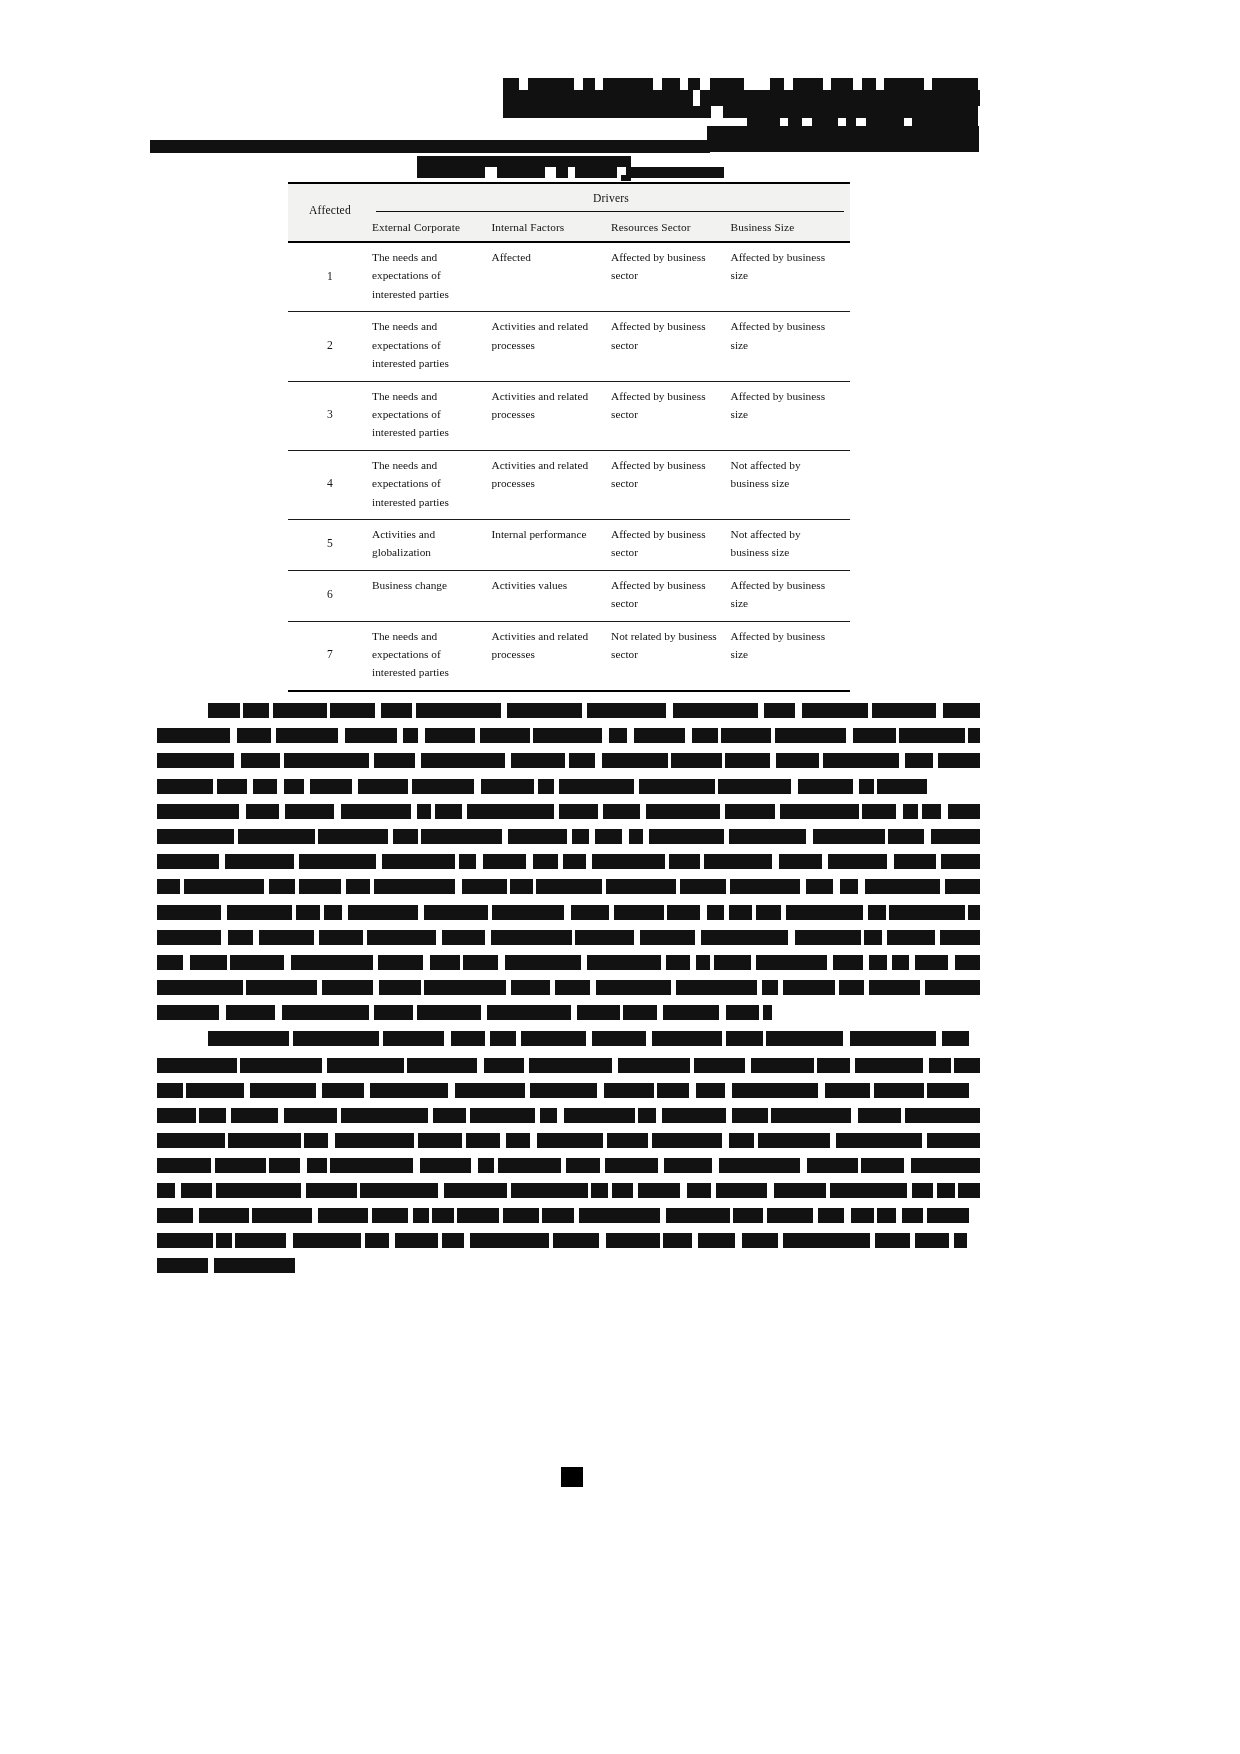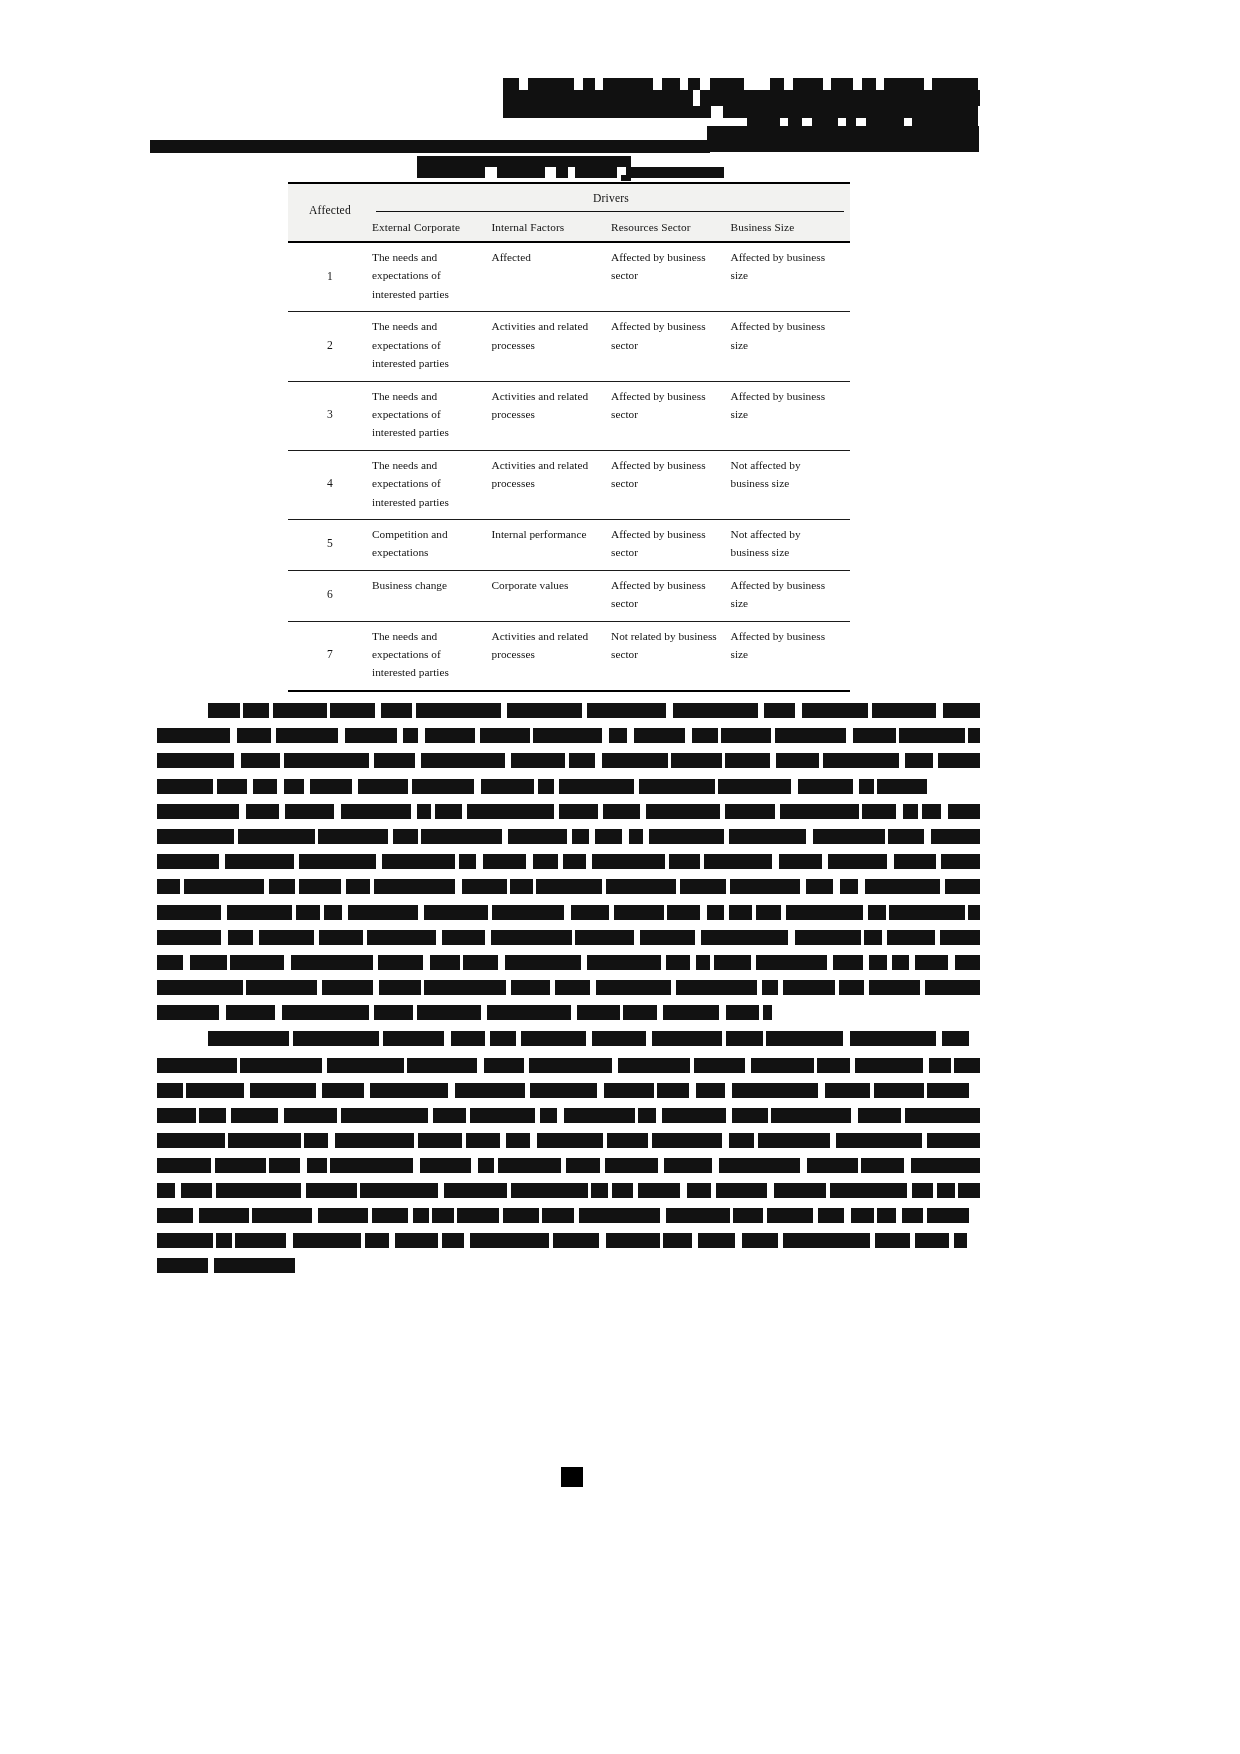--- a/index.html
+++ b/index.html
@@ -221,30 +221,30 @@
         <tr class="rule-thin">
           <td class="num">4</td>
           <td class="cell first">The needs and expectations of interested parties</td>
           <td class="cell">Activities and related processes</td>
           <td class="cell">Affected by business sector</td>
           <td class="cell">Not affected by business size</td>
         </tr>
 
         <tr class="rule-thin">
           <td class="num">5</td>
-          <td class="cell first">Competition and expectations</td>
+          <td class="cell first">Activities and globalization</td>
           <td class="cell">Internal performance</td>
           <td class="cell">Affected by business sector</td>
           <td class="cell">Not affected by business size</td>
         </tr>
 
         <tr class="rule-thin">
           <td class="num">6</td>
           <td class="cell first">Business change</td>
-          <td class="cell">Corporate values</td>
+          <td class="cell">Activities values</td>
           <td class="cell">Affected by business sector</td>
           <td class="cell">Affected by business size</td>
         </tr>
 
         <tr class="rule-bottom">
           <td class="num">7</td>
           <td class="cell first">The needs and expectations of interested parties</td>
           <td class="cell">Activities and related processes</td>
           <td class="cell">Not related by business sector</td>
           <td class="cell">Affected by business size</td>

